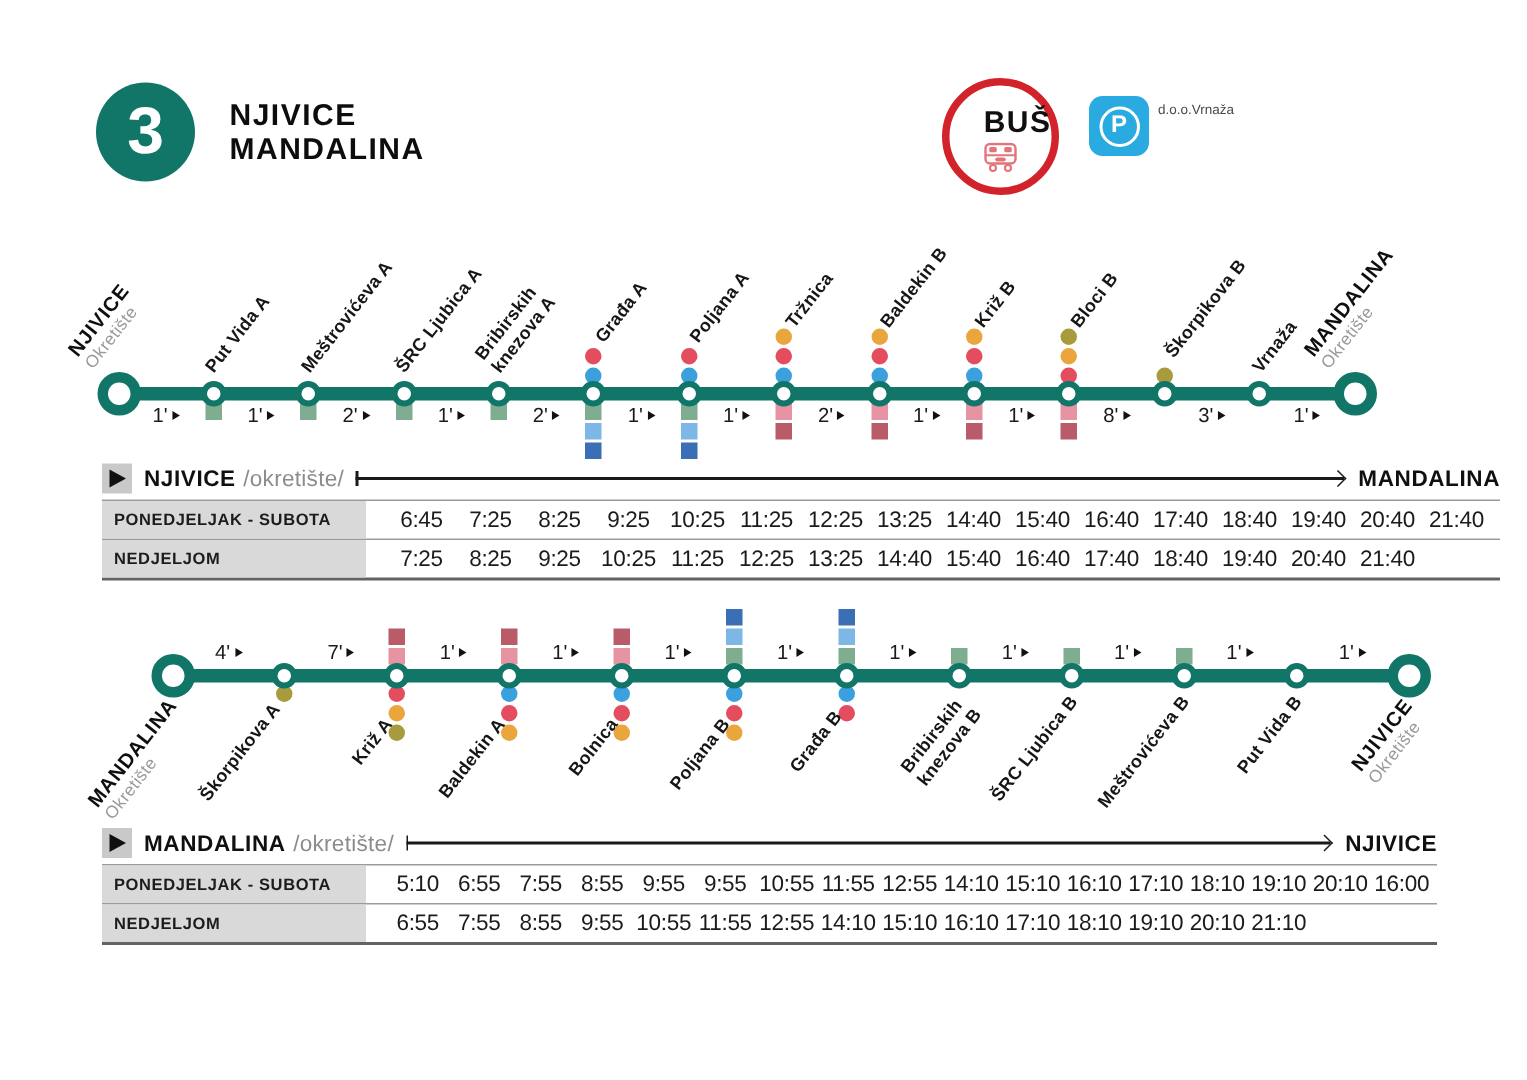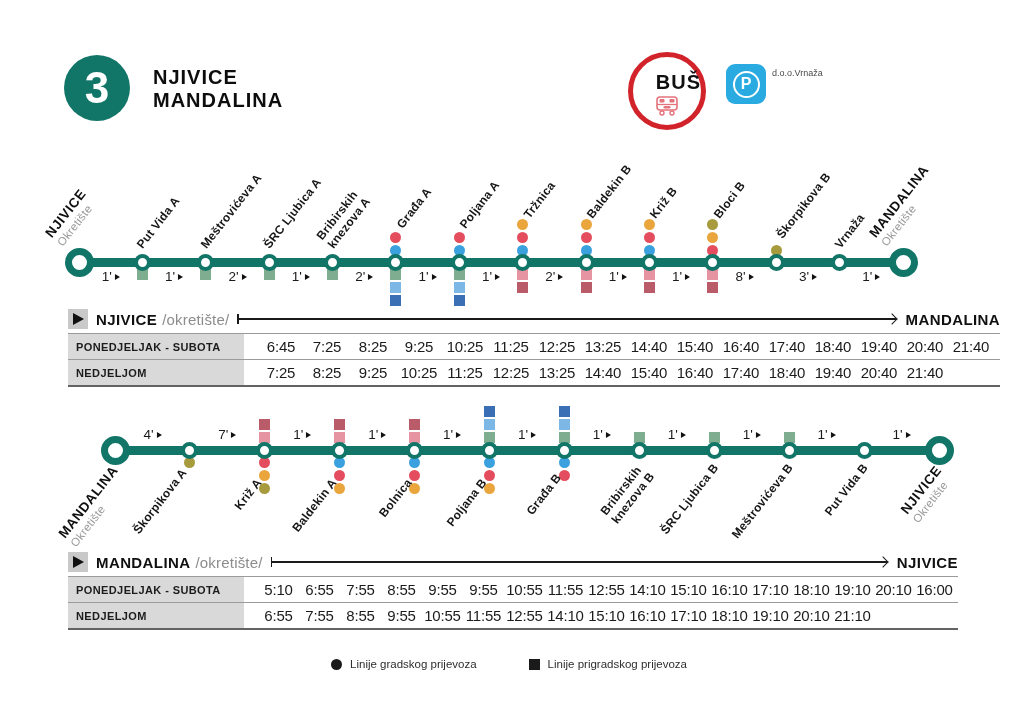--- a/index.html
+++ b/index.html
@@ -537,23 +537,13 @@
           <div class="tt-time" style="width: 41px;">16:10</div>
           <div class="tt-time" style="width: 41px;">17:10</div>
           <div class="tt-time" style="width: 41px;">18:10</div>
           <div class="tt-time" style="width: 41px;">19:10</div>
           <div class="tt-time" style="width: 41px;">20:10</div>
           <div class="tt-time" style="width: 41px;">21:10</div>
         </div>
       </div>
     </div>
 
-  <div class="legend">
-      <div class="legend-item">
-        <div class="legend-dot"></div>
-        <div>Linije gradskog prijevoza</div>
-      </div>
-      <div class="legend-item">
-        <div class="legend-sq"></div>
-        <div>Linije prigradskog prijevoza</div>
-      </div>
-    </div>
 </div>
 
 </body></html>

